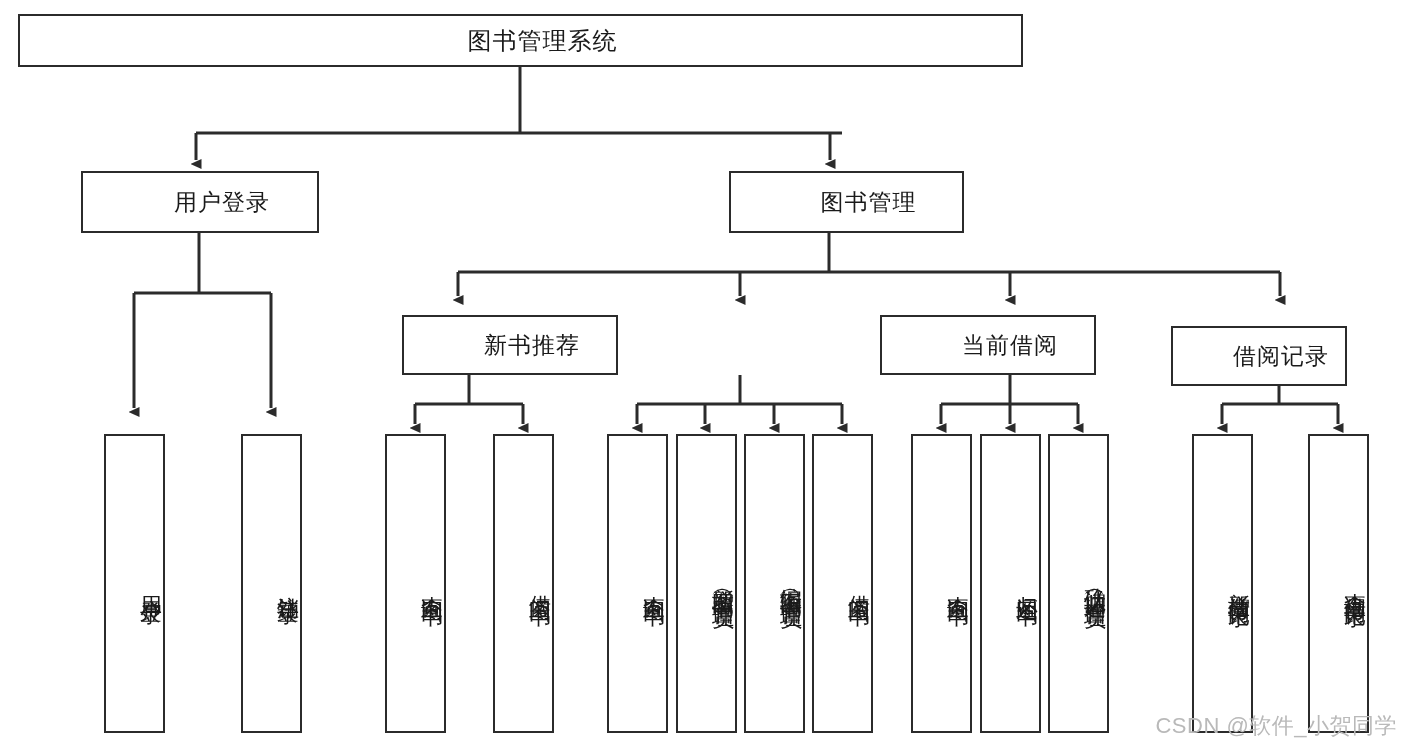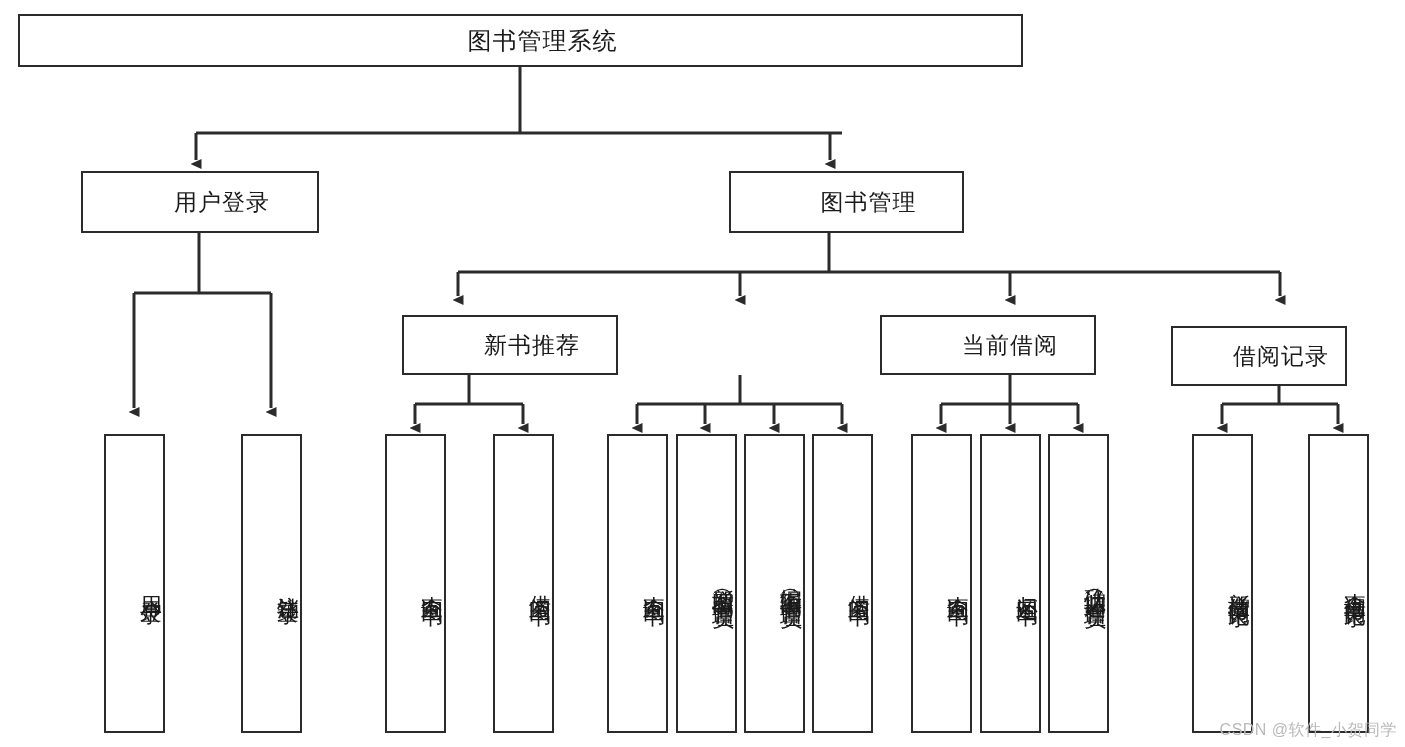--- a/index.html
+++ b/index.html
@@ -59,21 +59,21 @@
     display: block;
     white-space: nowrap;
   }
   .node.v.pad-top {
     align-items: flex-start;
   }
   .watermark {
     position: absolute;
     right: 8px;
     bottom: 6px;
-    font-size: 16px;
+    font-size: 22px;
     color: #b9b9b9;
     letter-spacing: 0.5px;
     white-space: nowrap;
     margin-top: 36px;
   }
 </style>
 </head>
 <body>
 
 <div id="canvas">

